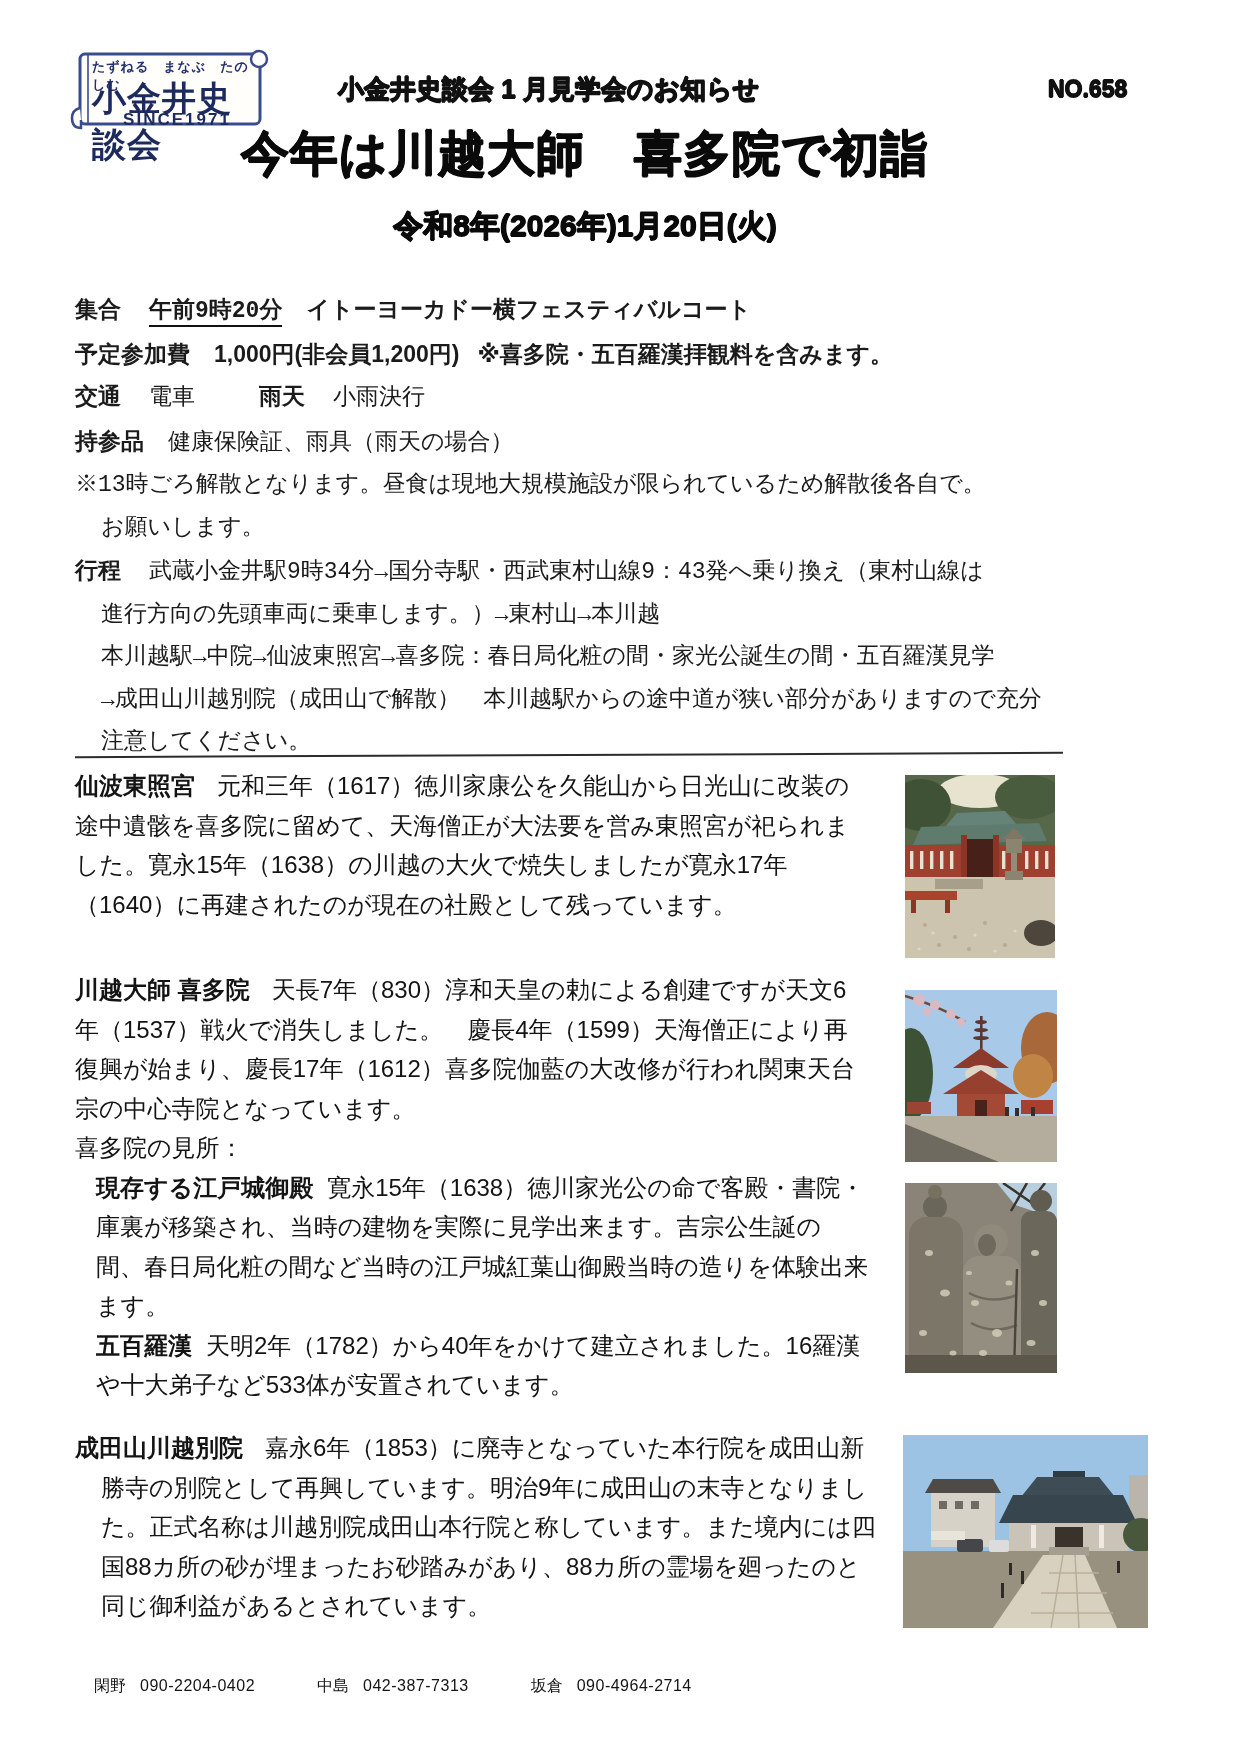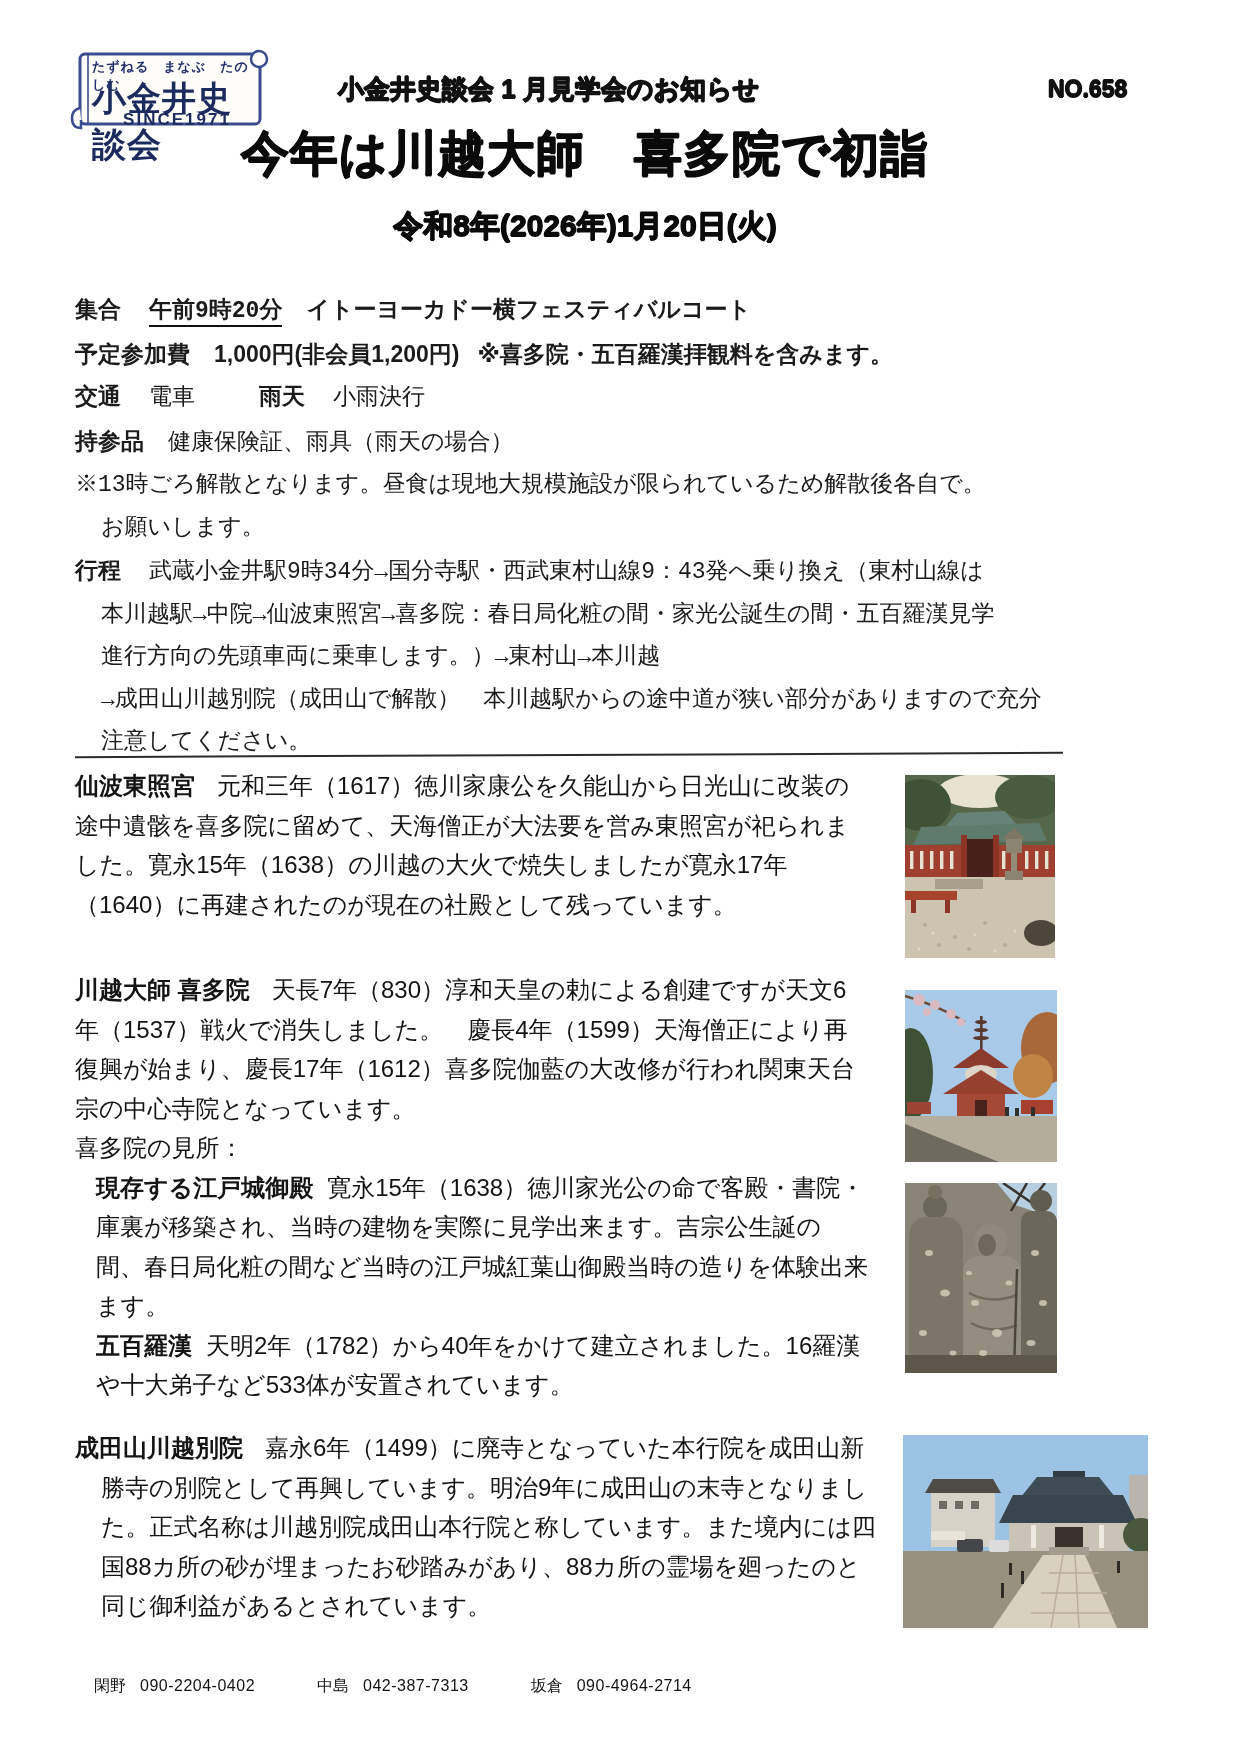--- a/index.html
+++ b/index.html
@@ -80,22 +80,22 @@
       <span class="lbl mr28">交通</span><span class="serif mr64">電車</span><span class="lbl mr28">雨天</span><span class="serif">小雨決行</span>
     </div>
     <div class="iline">
       <span class="lbl mr24">持参品</span><span class="serif">健康保険証、雨具（雨天の場合）</span>
     </div>
     <div class="iline serif">※13時ごろ解散となります。昼食は現地大規模施設が限られているため解散後各自で。</div>
     <div class="iline serif ind">お願いします。</div>
     <div class="iline">
       <span class="lbl mr28">行程</span><span class="serif">武蔵小金井駅9時34分→国分寺駅・西武東村山線9：43発へ乗り換え（東村山線は</span>
     </div>
+    <div class="iline serif ind">進行方向の先頭車両に乗車します。）→東村山→本川越</div>
     <div class="iline serif ind">本川越駅→中院→仙波東照宮→喜多院：春日局化粧の間・家光公誕生の間・五百羅漢見学</div>
-    <div class="iline serif ind">進行方向の先頭車両に乗車します。）→東村山→本川越</div>
     <div class="iline serif ind">→成田山川越別院（成田山で解散）　本川越駅からの途中道が狭い部分がありますので充分</div>
     <div class="iline serif ind">注意してください。</div>
   </div>
 
   <div class="divider"></div>
 
   <div class="sec" style="top:766px;">
     <span class="sec-h">仙波東照宮</span><span>元和三年（1617）徳川家康公を久能山から日光山に改装の途中遺骸を喜多院に留めて、天海僧正が大法要を営み東照宮が祀られました。寛永15年（1638）の川越の大火で焼失しましたが寛永17年（1640）に再建されたのが現在の社殿として残っています。</span>
   </div>
 
@@ -106,21 +106,21 @@
     <div>喜多院の見所：</div>
     <div class="sub">
       <span class="sec-h">現存する江戸城御殿</span><span>寛永15年（1638）徳川家光公の命で客殿・書院・庫裏が移築され、当時の建物を実際に見学出来ます。吉宗公生誕の間、春日局化粧の間など当時の江戸城紅葉山御殿当時の造りを体験出来ます。</span>
     </div>
     <div class="sub">
       <span class="sec-h">五百羅漢</span><span>天明2年（1782）から40年をかけて建立されました。16羅漢や十大弟子など533体が安置されています。</span>
     </div>
   </div>
 
   <div class="sec hang" style="top:1428px;width:778px;">
-    <span class="sec-h">成田山川越別院</span><span>嘉永6年（1499）に廃寺となっていた本行院を成田山新勝寺の別院として再興しています。明治9年に成田山の末寺となりました。正式名称は川越別院成田山本行院と称しています。また境内には四国88カ所の砂が埋まったお砂踏みがあり、88カ所の霊場を廻ったのと同じ御利益があるとされています。</span>
+    <span class="sec-h">成田山川越別院</span><span>嘉永6年（1853）に廃寺となっていた本行院を成田山新勝寺の別院として再興しています。明治9年に成田山の末寺となりました。正式名称は川越別院成田山本行院と称しています。また境内には四国88カ所の砂が埋まったお砂踏みがあり、88カ所の霊場を廻ったのと同じ御利益があるとされています。</span>
   </div>
 
   <div class="photo" style="left:905px;top:775px;width:150px;height:183px;">
     <svg width="150" height="183" viewBox="0 0 150 183">
       <rect width="150" height="183" fill="#cdc4b0"></rect>
       <rect width="150" height="100" fill="#57684a"></rect>
       <ellipse cx="75" cy="16" rx="42" ry="17" fill="#e7e3cf"></ellipse>
       <ellipse cx="16" cy="30" rx="30" ry="26" fill="#3f5236"></ellipse>
       <ellipse cx="124" cy="22" rx="34" ry="22" fill="#4a5c3e"></ellipse>
       <polygon points="40,52 112,50 100,36 52,38" fill="#66837a"></polygon>

